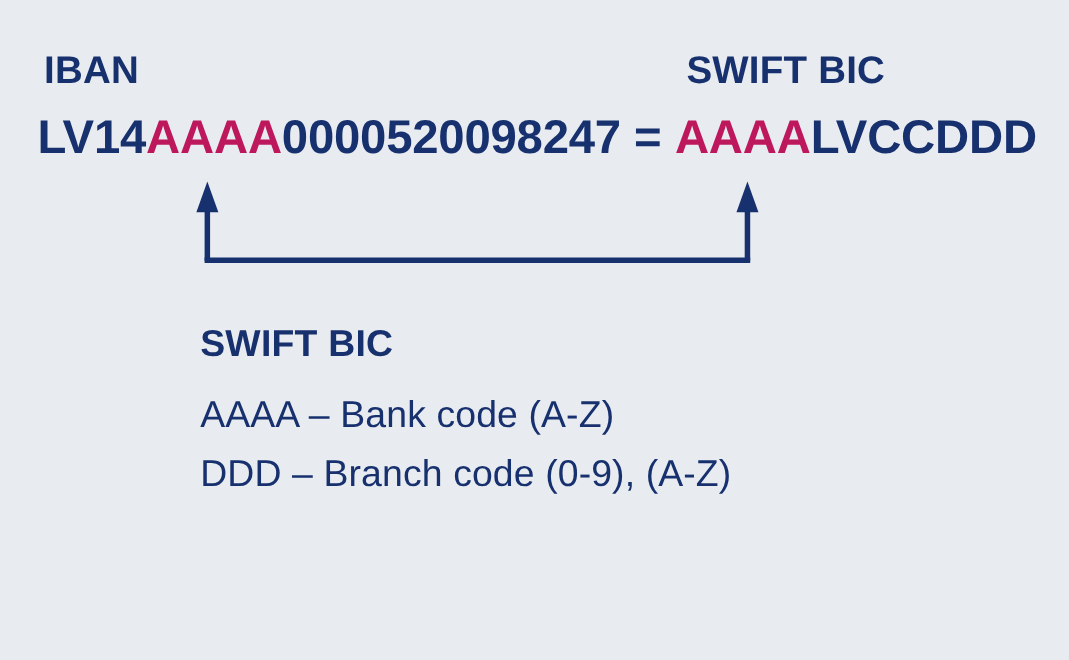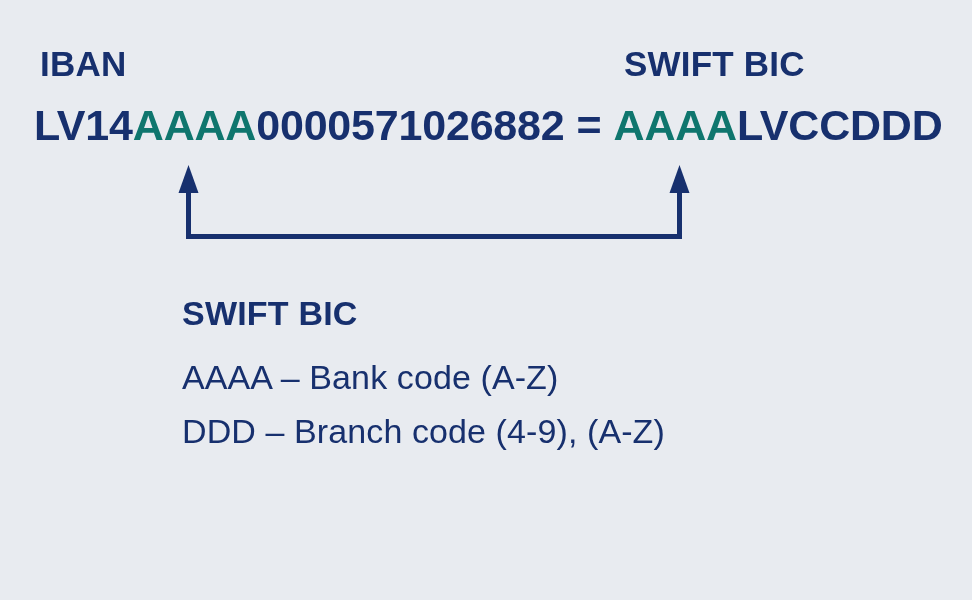--- a/index.html
+++ b/index.html
@@ -38,21 +38,21 @@
     position: absolute;
     left: 34px;
     top: 104px;
     font-weight: bold;
     font-size: 43px;
     line-height: 1;
     letter-spacing: -0.2px;
     color: #17306e;
     white-space: nowrap;
   }
-  #code-line .hl { color: #0f766e; }
+  #code-line .hl { color: #be185d; }
   #code-line .eq { letter-spacing: 0; }
 
   
   #connector {
     position: absolute;
     left: 165px;
     top: 160px;
     width: 540px;
     height: 90px;
   }
@@ -83,21 +83,21 @@
 </style>
 </head>
 <body>
 
 <div id="canvas">
 
   <div class="hdr-label" id="label-iban">IBAN</div>
 
   <div class="hdr-label" id="label-swift">SWIFT BIC</div>
 
-  <div id="code-line"><span>LV14</span><span class="hl">AAAA</span><span>0000571026882</span><span class="eq"> = </span><span class="hl">AAAA</span><span>LVCCDDD</span></div>
+  <div id="code-line"><span>LV14</span><span class="hl">AAAA</span><span>0000520098247</span><span class="eq"> = </span><span class="hl">AAAA</span><span>LVCCDDD</span></div>
 
   <svg id="connector" viewBox="0 0 540 90" width="540" height="90">
 
     <path d="M23.5 30 L23.5 77" stroke="#17306e" stroke-width="5" fill="none"></path>
 
     <polygon points="23.5,5 33.5,33 13.5,33" fill="#17306e"></polygon>
 
     <path d="M21 76.5 L517 76.5" stroke="#17306e" stroke-width="5" fill="none"></path>
 
     <path d="M514.5 30 L514.5 77" stroke="#17306e" stroke-width="5" fill="none"></path>
@@ -105,16 +105,16 @@
     <polygon points="514.5,5 524.5,33 504.5,33" fill="#17306e"></polygon>
   </svg>
 
   <div id="legend">
     <div id="legend-title">SWIFT BIC</div>
 
     <div class="legend-row">AAAA – Bank code (A-Z)</div>
 
 
 
-    <div class="legend-row">DDD – Branch code (4-9), (A-Z)</div>
+    <div class="legend-row">DDD – Branch code (0-9), (A-Z)</div>
   </div>
 
 </div>
 
 </body></html>

